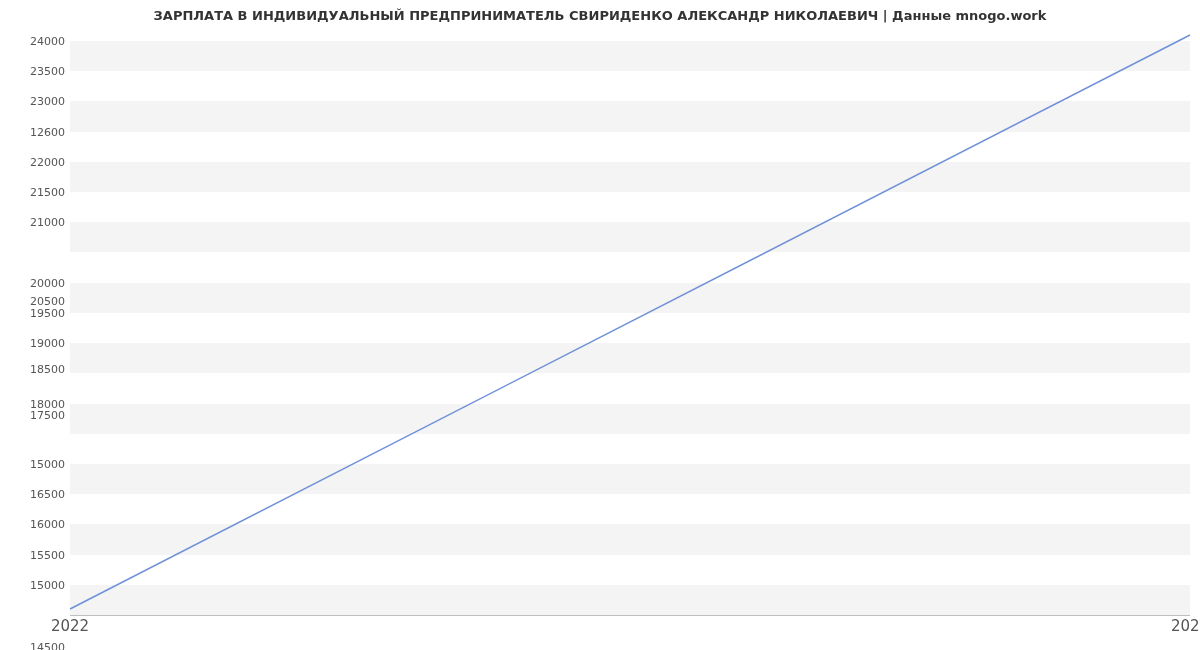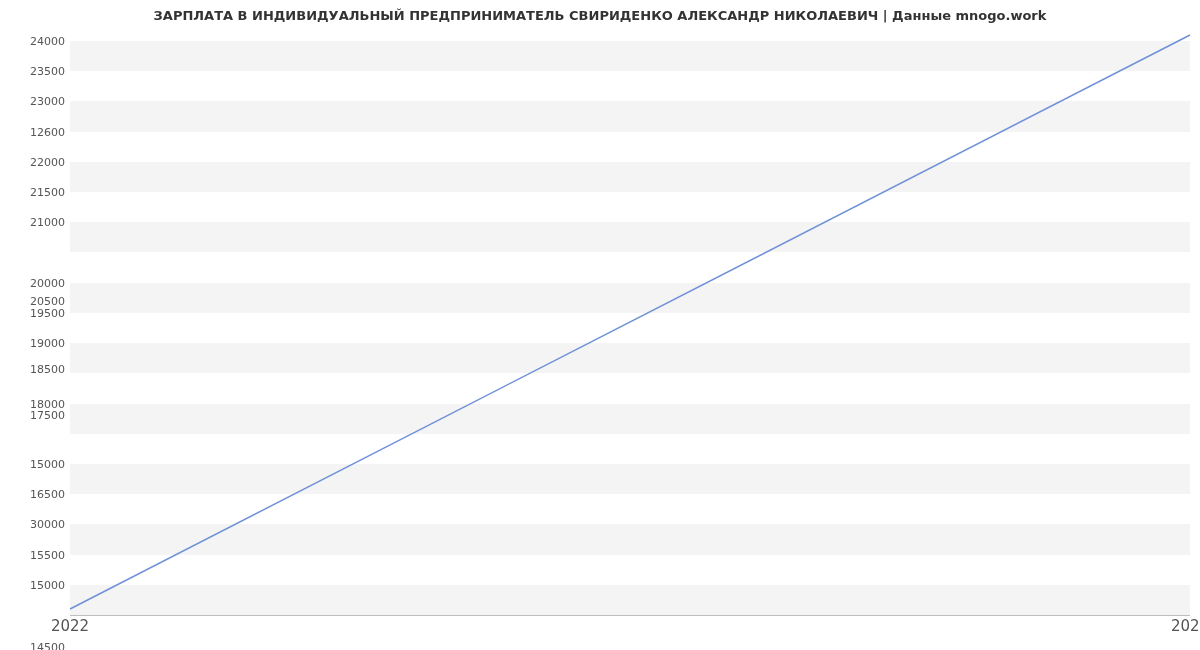--- a/index.html
+++ b/index.html
@@ -91,21 +91,21 @@
       <div class="band" style="top: 66.4583px; height: 30.2083px;"></div>
       <div class="band" style="top: 6.04167px; height: 30.2083px;"></div>
       <svg class="line-layer" id="line-layer" preserveAspectRatio="none" viewBox="0 0 1120 580">
         <path d="M0 573.9583333333334 L1120 0" class="series-line"></path>
       </svg>
   </div>
 
 <div class="y-tick" style="top: 615px; margin-top: 32px;">14500</div>
     <div class="y-tick" style="top: 584.792px;">15000</div>
     <div class="y-tick" style="top: 554.583px;">15500</div>
-    <div class="y-tick" style="top: 524.375px;">30000</div>
+    <div class="y-tick" style="top: 524.375px;">16000</div>
     <div class="y-tick" style="top: 494.167px;">16500</div>
     <div class="y-tick" style="top: 463.958px;">15000</div>
     <div class="y-tick" style="top: 415px;">17500</div>
     <div class="y-tick" style="top: 403.542px;">18000</div>
     <div class="y-tick" style="top: 369px;">18500</div>
     <div class="y-tick" style="top: 343.125px;">19000</div>
     <div class="y-tick" style="top: 312.917px;">19500</div>
     <div class="y-tick" style="top: 282.708px;">20000</div>
     <div class="y-tick" style="top: 252.5px; margin-top: 48px;">20500</div>
     <div class="y-tick" style="top: 222.292px;">21000</div>

